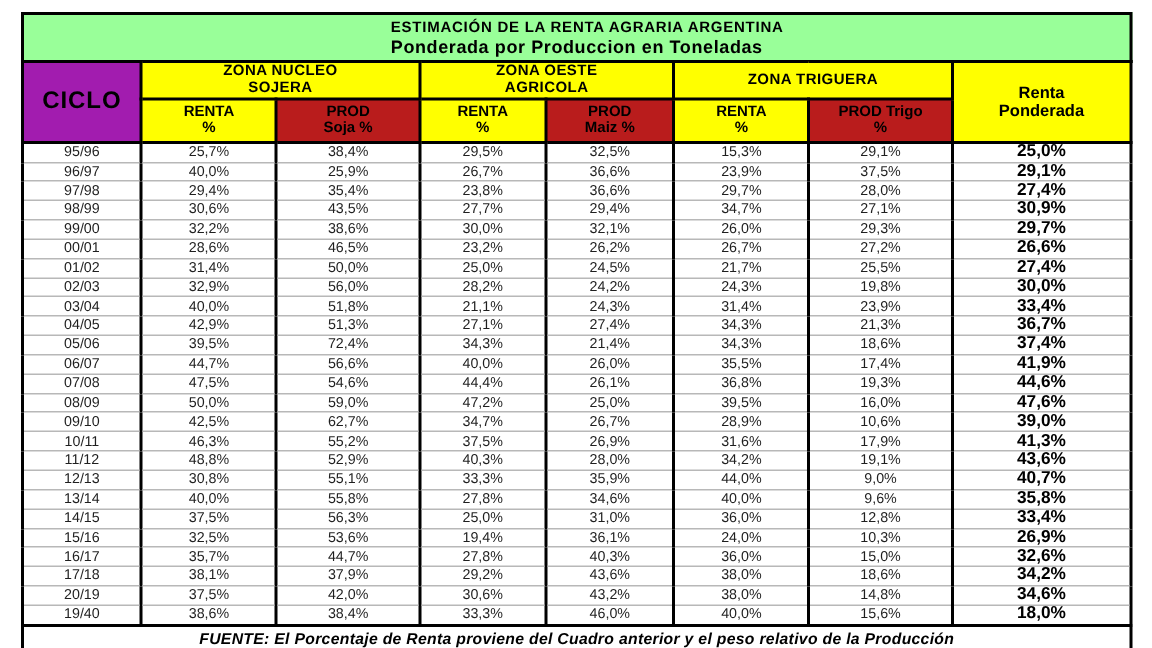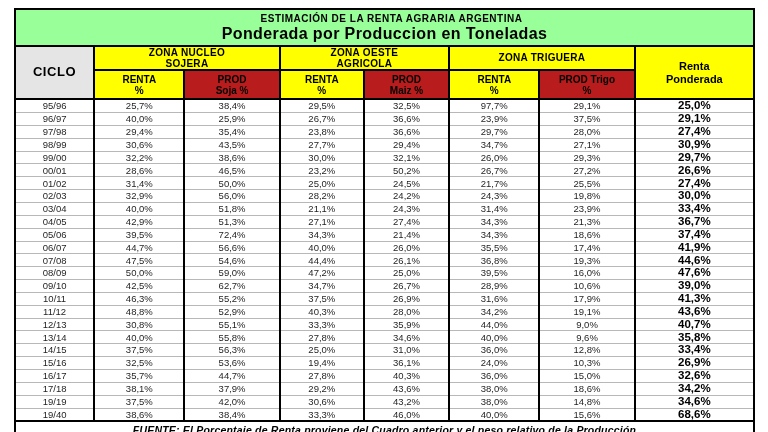--- a/index.html
+++ b/index.html
@@ -9,32 +9,32 @@
     overflow:hidden;
   }
   .sheet{position:absolute;left:14px;top:8px;width:741px;}
 
   
   .title-box{
     border:2px solid #000;background:#99FF99;text-align:center;
     padding:3px 0 2px 0;
   }
   .title-l1{font-weight:bold;font-size:10px;letter-spacing:.5px;line-height:1.15;margin-left:14px;}
-  .title-l2{font-weight:bold;font-size:16px;letter-spacing:.4px;line-height:1.15;}
+  .title-l2{font-weight:bold;font-size:12px;letter-spacing:.4px;line-height:1.15;}
 
   
   table{
     border-collapse:collapse;table-layout:fixed;width:741px;
     border:2px solid #000;margin-top:-2px;
   }
   th{
     border:2px solid #000;font-weight:bold;text-align:center;
     padding:0;line-height:1.12;
   }
-  .ciclo-th{background:#e5e5e5;font-size:13px;letter-spacing:.6px;}
+  .ciclo-th{background:#a21caf;font-size:16px;letter-spacing:.6px;}
   .group-th{background:#FFFF00;font-size:10px;letter-spacing:.3px;height:17px;}
   .sub-th{font-size:10px;height:27px;}
   .sub-renta{background:#FFFF00;}
   .sub-prod{background:#b91c1c;}
   .pond-th{background:#FFFF00;font-size:11px;}
   tbody td{
     border-left:2px solid #000;border-right:2px solid #000;
     border-top:1px solid #b8b8b8;
     text-align:center;padding:0;height:11.85px;
     font-size:9.5px;color:#1f1f1f;line-height:1;
@@ -118,21 +118,21 @@
         </th>
       </tr>
     </thead>
     <tbody>
         <tr>
           <td class="ciclo">95/96</td>
           <td class="renta">25,7%</td>
           <td class="prod">38,4%</td>
           <td class="renta">29,5%</td>
           <td class="prod">32,5%</td>
-          <td class="renta">97,7%</td>
+          <td class="renta">15,3%</td>
           <td class="prod">29,1%</td>
           <td class="pond">25,0%</td>
         </tr>
         <tr>
           <td class="ciclo">96/97</td>
           <td class="renta">40,0%</td>
           <td class="prod">25,9%</td>
           <td class="renta">26,7%</td>
           <td class="prod">36,6%</td>
           <td class="renta">23,9%</td>
@@ -167,21 +167,21 @@
           <td class="prod">32,1%</td>
           <td class="renta">26,0%</td>
           <td class="prod">29,3%</td>
           <td class="pond">29,7%</td>
         </tr>
         <tr>
           <td class="ciclo">00/01</td>
           <td class="renta">28,6%</td>
           <td class="prod">46,5%</td>
           <td class="renta">23,2%</td>
-          <td class="prod">50,2%</td>
+          <td class="prod">26,2%</td>
           <td class="renta">26,7%</td>
           <td class="prod">27,2%</td>
           <td class="pond">26,6%</td>
         </tr>
         <tr>
           <td class="ciclo">01/02</td>
           <td class="renta">31,4%</td>
           <td class="prod">50,0%</td>
           <td class="renta">25,0%</td>
           <td class="prod">24,5%</td>
@@ -343,38 +343,38 @@
           <td class="ciclo">17/18</td>
           <td class="renta">38,1%</td>
           <td class="prod">37,9%</td>
           <td class="renta">29,2%</td>
           <td class="prod">43,6%</td>
           <td class="renta">38,0%</td>
           <td class="prod">18,6%</td>
           <td class="pond">34,2%</td>
         </tr>
         <tr>
-          <td class="ciclo">19/19</td>
+          <td class="ciclo">20/19</td>
           <td class="renta">37,5%</td>
           <td class="prod">42,0%</td>
           <td class="renta">30,6%</td>
           <td class="prod">43,2%</td>
           <td class="renta">38,0%</td>
           <td class="prod">14,8%</td>
           <td class="pond">34,6%</td>
         </tr>
         <tr>
           <td class="ciclo">19/40</td>
           <td class="renta">38,6%</td>
           <td class="prod">38,4%</td>
           <td class="renta">33,3%</td>
           <td class="prod">46,0%</td>
           <td class="renta">40,0%</td>
           <td class="prod">15,6%</td>
-          <td class="pond">68,6%</td>
+          <td class="pond">18,0%</td>
         </tr>
       </tbody>
   </table>
 
   <div class="footer-box">
     <span>FUENTE: El Porcentaje de Renta proviene del Cuadro anterior y el peso relativo de la Producción</span><br>
     
   </div>
 
 </div>

